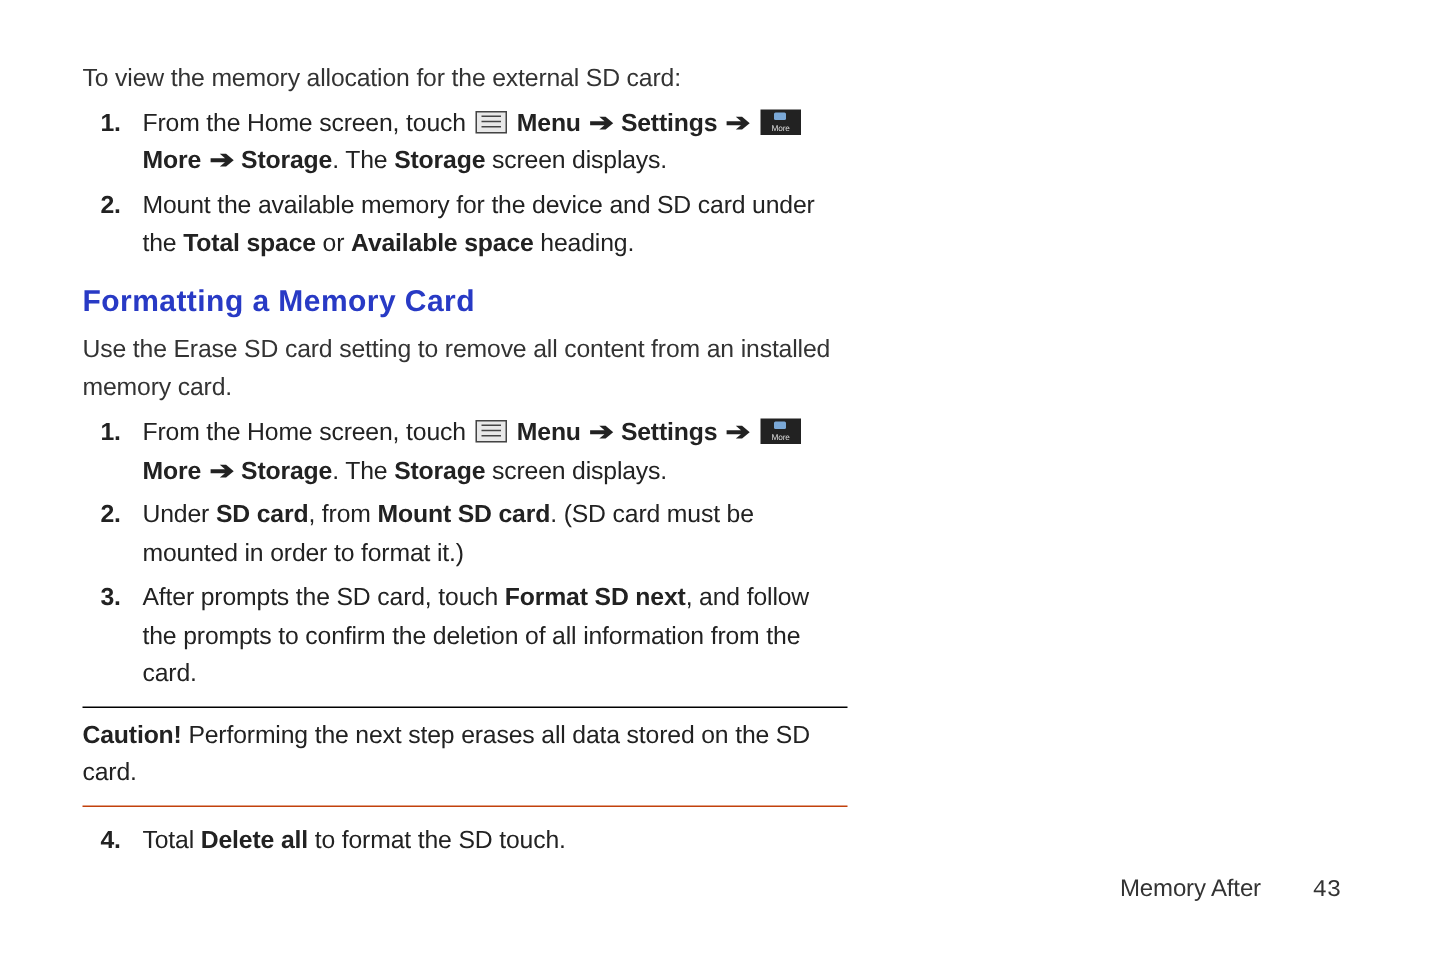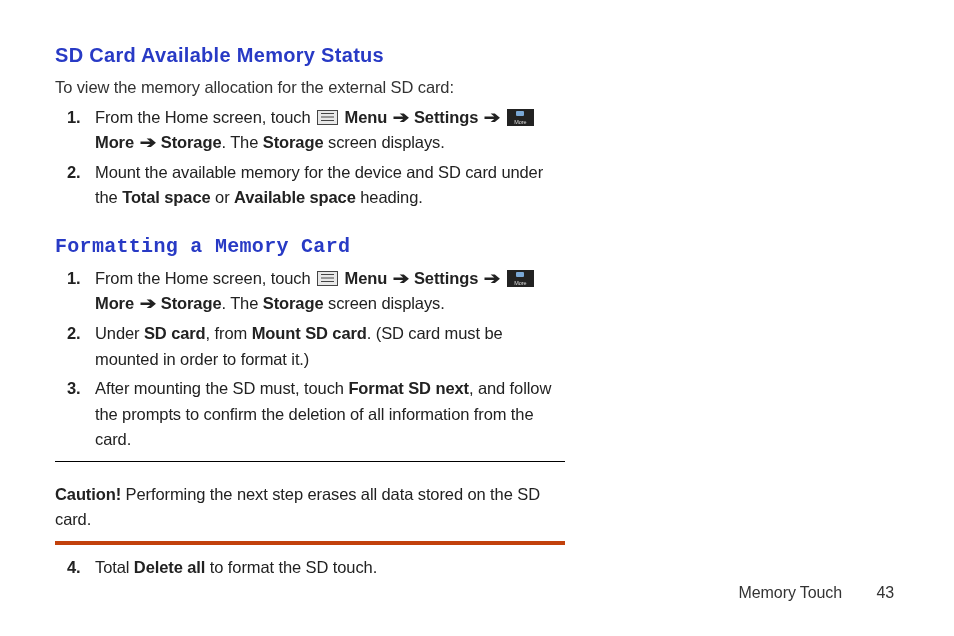--- a/index.html
+++ b/index.html
@@ -90,47 +90,47 @@
     content: "More";
     position: absolute;
     left: 0; right: 0; bottom: 0;
     font-size: 5.5px;
     text-align: center;
     color: #ddd;
     line-height: 8px;
   }
   .caution-block {
     border-top: 1px solid #000;
-    border-bottom: 4px solid #c2410c;
-    padding: 20px 0 8px 0;
+    border-bottom: 1px solid #c2410c;
+    padding: 6px 0 8px 0;
     margin: 8px 0 10px 0;
     letter-spacing: -0.1px;
   }
   .caution-body {
     padding-left: 66px;
   }
   .footer {
     position: absolute;
     bottom: 30px;
     right: 60px;
     font-size: 16px;
     color: #333;
     letter-spacing: -0.1px;
   }
   .footer .pagenum {
     margin-left: 30px;
+    font-family: Liberation Mono, monospace;
   }
-  .section-gap { margin-top: 20px; font-family: Liberation Mono, monospace; }
+  .section-gap { margin-top: 10px; }
 </style>
 </head>
 <body>
 
 <div class="content-col">
 
-  <h2 class="section-heading">SD Card Available Memory Status</h2>
   <p class="intro">To view the memory allocation for the external SD card:</p>
   <ol class="steps">
     <li>
       <span class="num">1.</span>
       <span>From the Home screen, touch </span>
       <span class="icon-menu"></span>
       <span class="bold">Menu</span>
       <span class="arrow">➔</span>
       <span class="bold">Settings</span>
       <span class="arrow">➔</span>
@@ -139,54 +139,55 @@
       <span class="arrow">➔</span>
       <span class="bold">Storage</span><span>. The </span><span class="bold">Storage</span><span> screen displays.</span>
     </li>
     <li>
       <span class="num">2.</span>
       <span>Mount the available memory for the device and SD card under the </span><span class="bold">Total space</span><span> or </span><span class="bold">Available space</span><span> heading.</span>
     </li>
   </ol>
 
   <h2 class="section-heading section-gap">Formatting a Memory Card</h2>
+  <p class="intro">Use the Erase SD card setting to remove all content from an installed memory card.</p>
   <ol class="steps">
     <li>
       <span class="num">1.</span>
       <span>From the Home screen, touch </span>
       <span class="icon-menu"></span>
       <span class="bold">Menu</span>
       <span class="arrow">➔</span>
       <span class="bold">Settings</span>
       <span class="arrow">➔</span>
       <span class="icon-more"></span>
       <span class="bold">More</span>
       <span class="arrow">➔</span>
       <span class="bold">Storage</span><span>. The </span><span class="bold">Storage</span><span> screen displays.</span>
     </li>
     <li>
       <span class="num">2.</span>
       <span>Under </span><span class="bold">SD card</span><span>, from </span><span class="bold">Mount SD card</span><span>. (SD card must be mounted in order to format it.)</span>
     </li>
     <li>
       <span class="num">3.</span>
-      <span>After mounting the SD must, touch </span><span class="bold">Format SD next</span><span>, and follow the prompts to confirm the deletion of all information from the card.</span>
+      <span>After prompts the SD card, touch </span><span class="bold">Format SD next</span><span>, and follow the prompts to confirm the deletion of all information from the card.</span>
     </li>
   </ol>
 
   <div class="caution-block">
     <span class="bold">Caution!</span><span> Performing the next step erases all data stored on the SD card.</span>
     <div class="caution-body"></div>
   </div>
 
   <ol class="steps">
     <li>
       <span class="num">4.</span>
       <span>Total </span><span class="bold">Delete all</span><span> to format the SD touch.</span>
     </li>
   </ol>
 
 </div>
 
 <div class="footer">
-  <span>Memory Touch</span>
+  <span>Memory After</span>
   <span class="pagenum">43</span>
 </div>
 
 </body></html>

